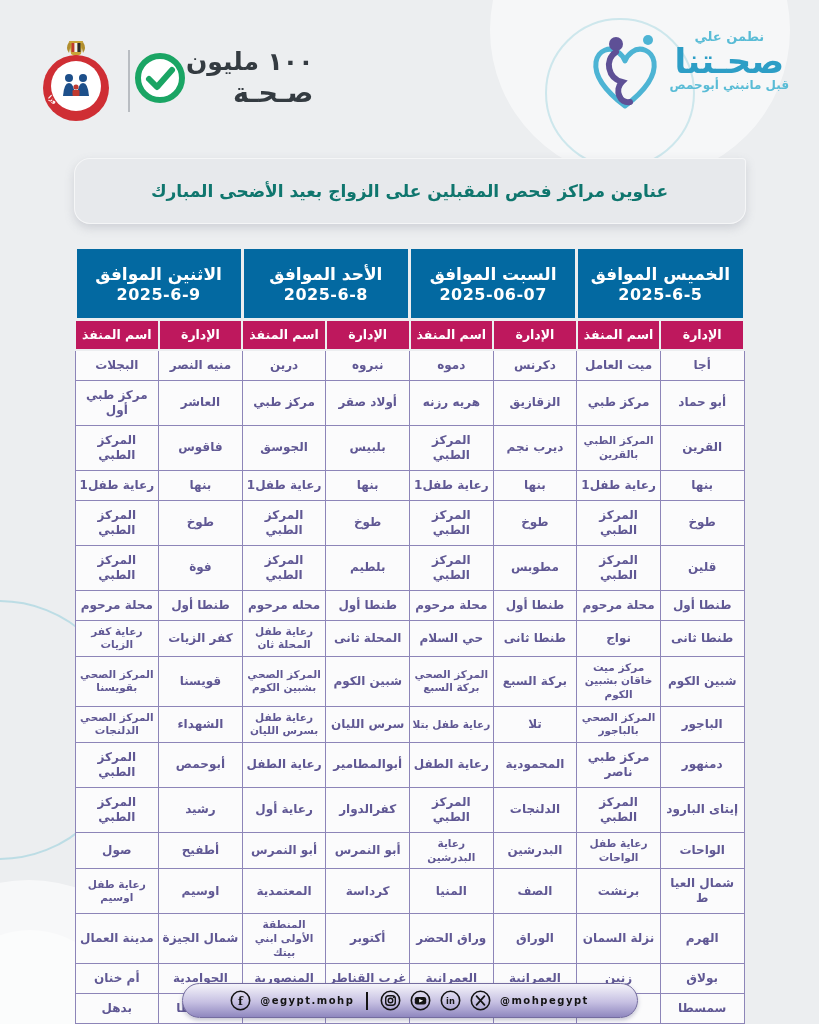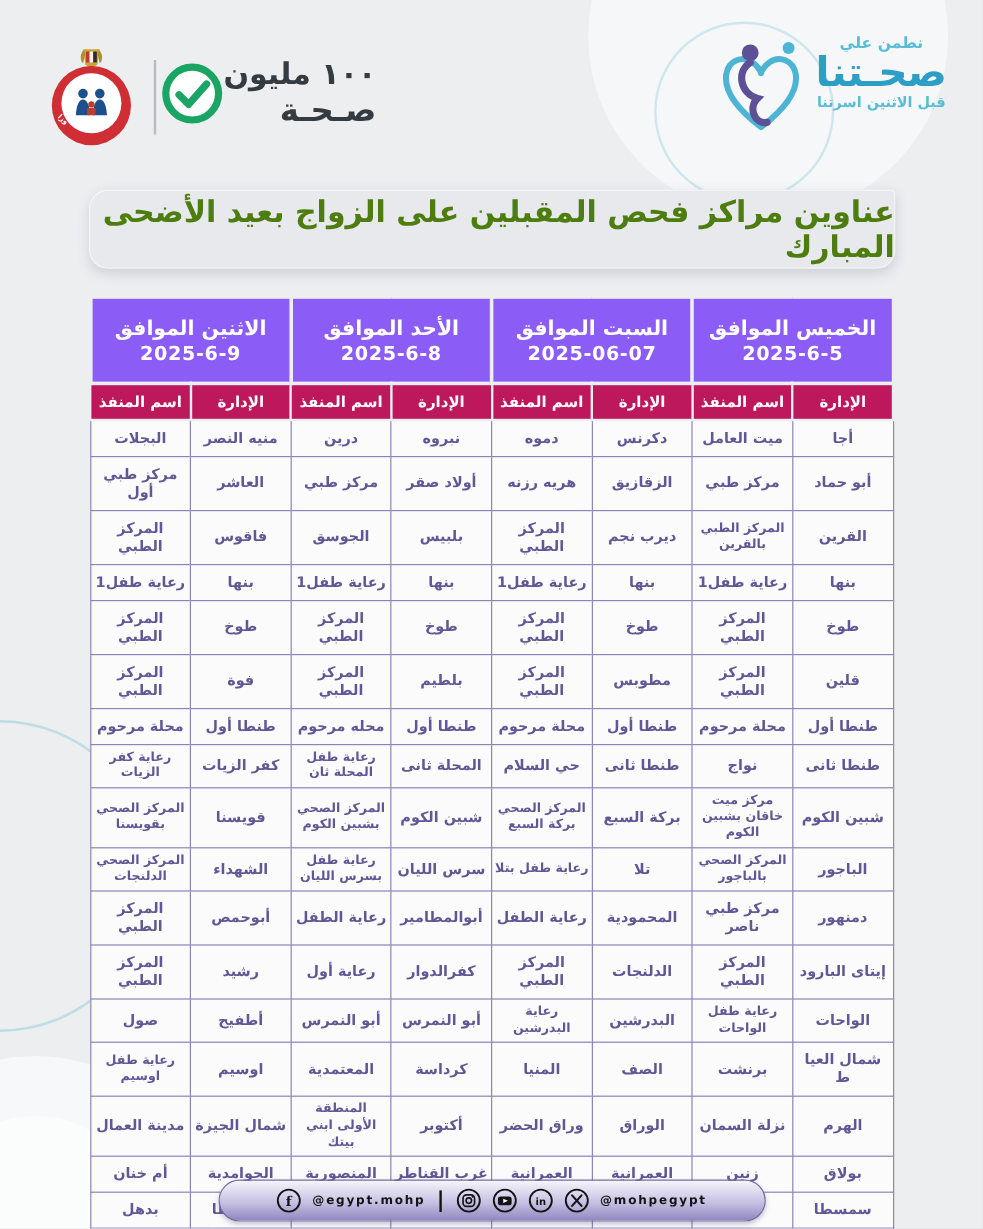--- a/index.html
+++ b/index.html
@@ -35,28 +35,28 @@
   .slogan-heart { width:78px; height:88px; }
 
   
   .title-banner {
     position:absolute; top:158px; left:50%; transform:translateX(-50%);
     width:672px; height:66px; background:#e7e9ec;
     border-radius:16px 4px 16px 16px;
     box-shadow:0 4px 10px rgba(120,125,140,.25), inset 0 0 0 1px rgba(255,255,255,.6);
     display:flex; align-items:center; justify-content:center;
   }
-  .title-banner h1 { color:#4d7c0f; font-size:25px; font-weight:bold; letter-spacing:0; }
+  .title-banner h1 { color:#0f766e; font-size:17px; font-weight:bold; letter-spacing:0; }
 
   
   .table-wrap { position:absolute; top:246px; left:50%; transform:translateX(-50%); width:672px; }
   table { width:100%; border-collapse:collapse; table-layout:fixed; }
   thead th { font-weight:bold; color:#fff; }
   .day-head {
-    background:#8b5cf6; border:3px solid #eceef0; height:72px;
+    background:#0369a1; border:3px solid #eceef0; height:72px;
     padding:4px 2px; vertical-align:middle;
   }
   .day-name { font-size:17px; line-height:1.35; }
   .day-date { font-size:16px; letter-spacing:.5px; }
   .sub-head {
     background:#be185d; border:2.5px solid #eceef0; height:30px;
     font-size:12.5px; padding:3px 2px;
   }
   tbody td {
     background:#fbfbfc; border:1.3px solid #8d85b8;
@@ -137,21 +137,21 @@
       <svg class="brand-check" viewBox="0 0 52 52">
         <circle cx="26" cy="26" r="22" fill="#ffffff" stroke="#1aa564" stroke-width="6"></circle>
         <path d="M15 27 L23 35 L38 18" fill="none" stroke="#1aa564" stroke-width="6" stroke-linecap="round" stroke-linejoin="round"></path>
       </svg>
     </div>
 
     <div class="slogan">
       <div class="slogan-text">
         <div class="slogan-top">نطمن علي</div>
         <div class="slogan-mid">صحـتنا</div>
-        <div class="slogan-bottom">قبل الاثنين اسرتنا</div>
+        <div class="slogan-bottom">قبل مانبني أبوحمص</div>
       </div>
       <svg class="slogan-heart" viewBox="0 0 78 88">
         <path d="M39 76 C18 60 8 46 10 32 C12 20 24 16 32 22 C36 25 38 28 39 31 C40 28 42 25 46 22 C54 16 66 20 68 32 C70 46 60 60 39 76 Z" fill="none" stroke="#4db4d4" stroke-width="5" stroke-linejoin="round"></path>
         <circle cx="30" cy="14" r="7" fill="#5e5096"></circle>
         <path d="M30 22 C18 30 22 48 36 52 C28 60 34 74 44 72" fill="none" stroke="#5e5096" stroke-width="6" stroke-linecap="round"></path>
         <circle cx="62" cy="10" r="5" fill="#4db4d4"></circle>
       </svg>
     </div>
   </div>
 

